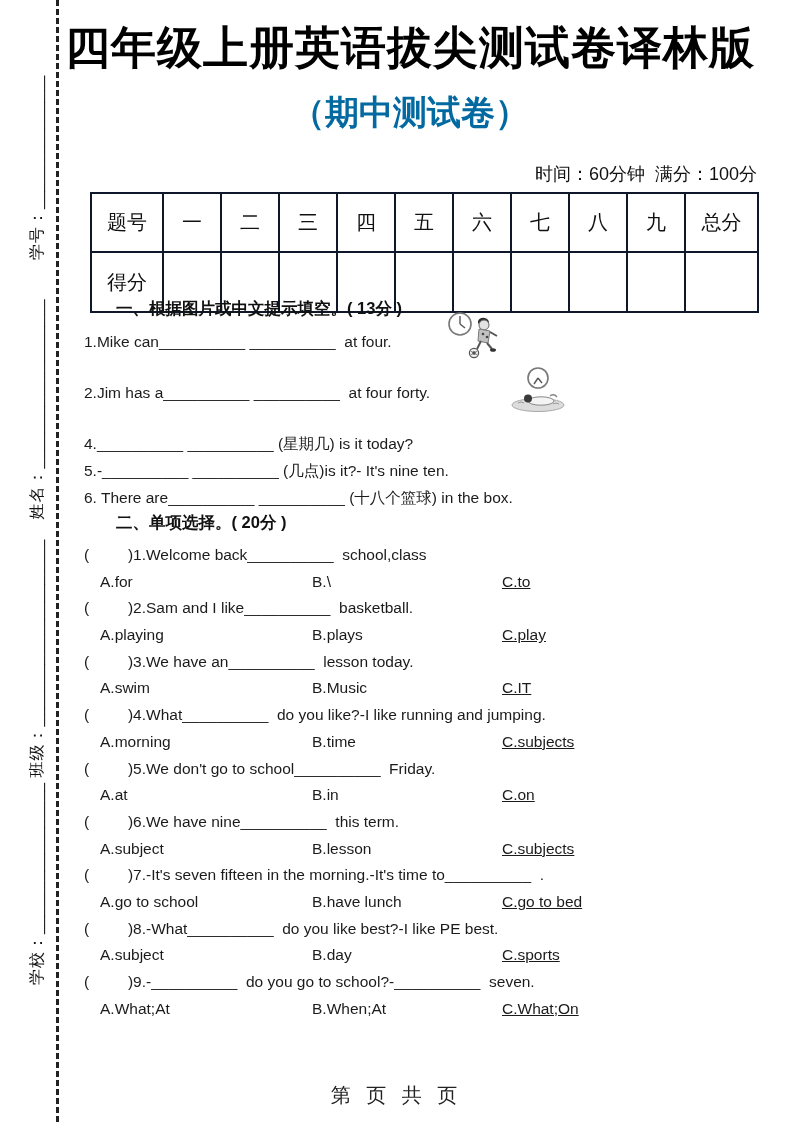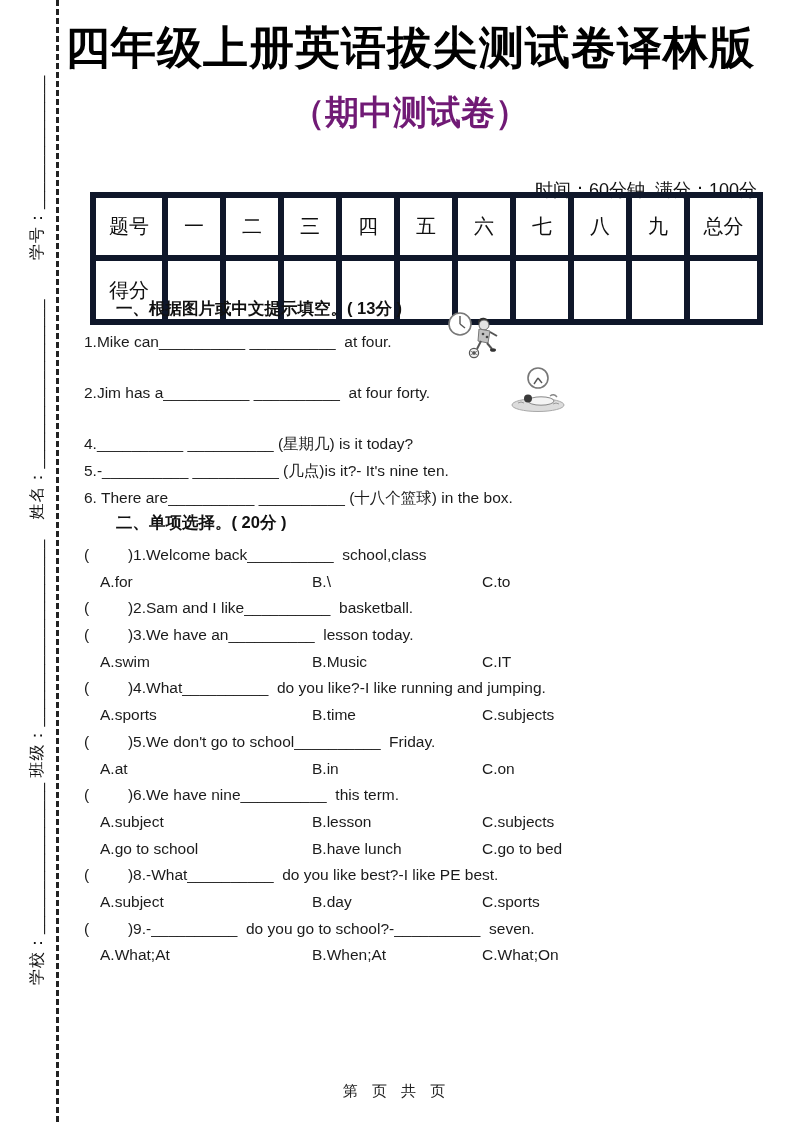--- a/index.html
+++ b/index.html
@@ -19,50 +19,50 @@
     white-space:nowrap; transform:rotate(-90deg); text-align:left; letter-spacing:1px; }
   .side-field .s-blank { letter-spacing:0; }
   .sf1 { width:182px; left:-53px; top:158px; }
   .sf2 { width:215px; left:-70px; top:401px; }
   .sf3 { width:221px; left:-73px; top:656px; }
   .sf4 { width:192px; left:-58px; top:878px; }
 
   .title { position:absolute; left:60px; top:18px; width:700px; text-align:center;
     font-size:45px; font-weight:bold; letter-spacing:1px; color:#000; }
   .subtitle { position:absolute; left:60px; top:90px; width:700px; text-align:center;
-    font-size:34px; font-weight:bold; color:#701a75; }
+    font-size:34px; font-weight:bold; color:#0369a1; }
   .meta { position:absolute; left:90px; top:162px; width:667px; text-align:right;
-    font-size:18px; color:#111; white-space:pre;margin-top:16px; }
+    font-size:18px; color:#111; white-space:pre; }
 
   table.score { position:absolute; left:90px; top:192px; width:667px;
     border-collapse:collapse; table-layout:fixed; }
-  table.score td { border:6px solid #0f172a; text-align:center; vertical-align:middle;
+  table.score td { border:2px solid #0f172a; text-align:center; vertical-align:middle;
     font-size:20px; color:#111; padding:8px; }
   table.score tr.r1 td { height:41px; }
   table.score tr.r2 td { height:42px;border-radius:6px; }
 
   .content { position:absolute; left:84px; top:297px; width:700px;
     font-size:15.5px; color:#1b1b1b; }
   .sec-head { font-weight:bold; font-size:16.5px; line-height:22px; height:31px;
     white-space:pre; color:#111;margin-left:32px; }
   .fill-item { line-height:27px; white-space:pre; }
   .fill-item.tall { margin-bottom:24px; }
   .mc-q { line-height:26.7px; height:26.7px; white-space:pre; }
   .mc-opts { position:relative; height:26.7px; line-height:26.7px; }
   .mc-opts span { position:absolute; top:0; white-space:pre; }
   .opt-a { left:16px; }
   .opt-b { left:228px; }
-  .opt-c { left:398px; }
+  .opt-c { left:418px;text-decoration:underline; }
 
   .illus { position:absolute; }
   #illu1 { left:447px; top:311px; }
   #illu2 { left:509px; top:367px; }
 
   .footer { position:absolute; left:0; top:1082px; width:793px; text-align:center;
-    font-size:15px; letter-spacing:5px; color:#222; }
+    font-size:20px; letter-spacing:5px; color:#222; }
 </style>
 </head>
 <body>
 
 <div class="page">
 
   <div class="dashed-line"></div>
 
   <div class="side-field sf1"><span class="s-label">学号：</span><span class="s-blank">_______________</span></div>
   <div class="side-field sf2"><span class="s-label">姓名：</span><span class="s-blank">___________________</span></div>
@@ -128,49 +128,55 @@
     <div class="sec-head">二、单项选择。( 20分 )</div>
 
     <div class="mc-q">(         )1.Welcome back__________  school,class</div>
     <div class="mc-opts">
         <span class="opt-a">A.for</span>
         <span class="opt-b">B.\</span>
         <span class="opt-c">C.to</span>
       </div>
 
     <div class="mc-q">(         )2.Sam and I like__________  basketball.</div>
+    <div class="mc-opts">
+        <span class="opt-a">A.playing</span>
+        <span class="opt-b">B.plays</span>
+        <span class="opt-c">C.play</span>
+      </div>
 
     <div class="mc-q">(         )3.We have an__________  lesson today.</div>
     <div class="mc-opts">
         <span class="opt-a">A.swim</span>
         <span class="opt-b">B.Music</span>
         <span class="opt-c">C.IT</span>
       </div>
 
     <div class="mc-q">(         )4.What__________  do you like?-I like running and jumping.</div>
     <div class="mc-opts">
-        <span class="opt-a">A.sports</span>
+        <span class="opt-a">A.morning</span>
         <span class="opt-b">B.time</span>
         <span class="opt-c">C.subjects</span>
       </div>
 
     <div class="mc-q">(         )5.We don't go to school__________  Friday.</div>
     <div class="mc-opts">
         <span class="opt-a">A.at</span>
         <span class="opt-b">B.in</span>
         <span class="opt-c">C.on</span>
       </div>
 
     <div class="mc-q">(         )6.We have nine__________  this term.</div>
     <div class="mc-opts">
         <span class="opt-a">A.subject</span>
         <span class="opt-b">B.lesson</span>
         <span class="opt-c">C.subjects</span>
       </div>
 
+    <div class="mc-q">(         )7.-It's seven fifteen in the morning.-It's time to__________  .</div>
     <div class="mc-opts">
         <span class="opt-a">A.go to school</span>
         <span class="opt-b">B.have lunch</span>
         <span class="opt-c">C.go to bed</span>
       </div>
 
     <div class="mc-q">(         )8.-What__________  do you like best?-I like PE best.</div>
     <div class="mc-opts">
         <span class="opt-a">A.subject</span>
         <span class="opt-b">B.day</span>

